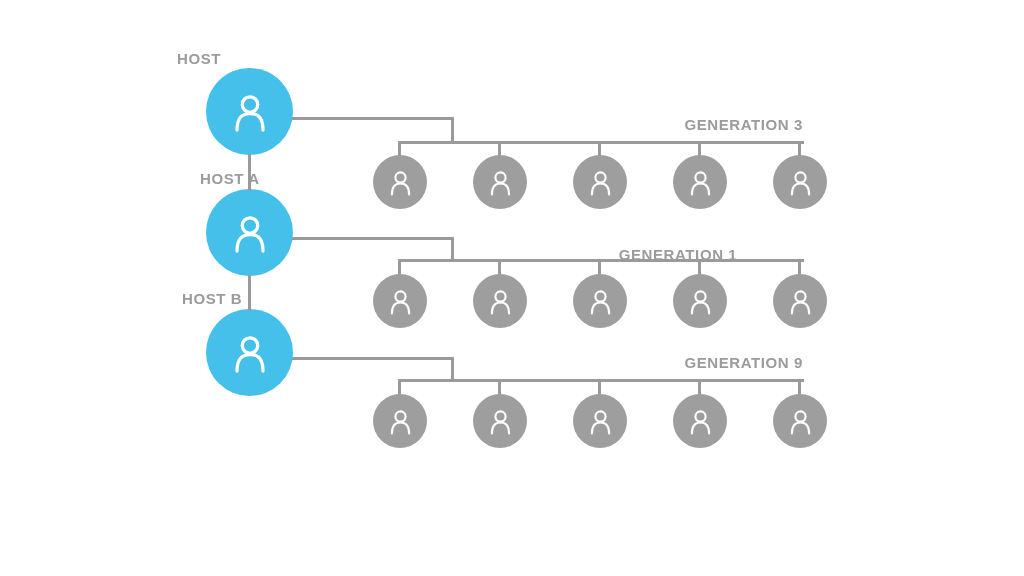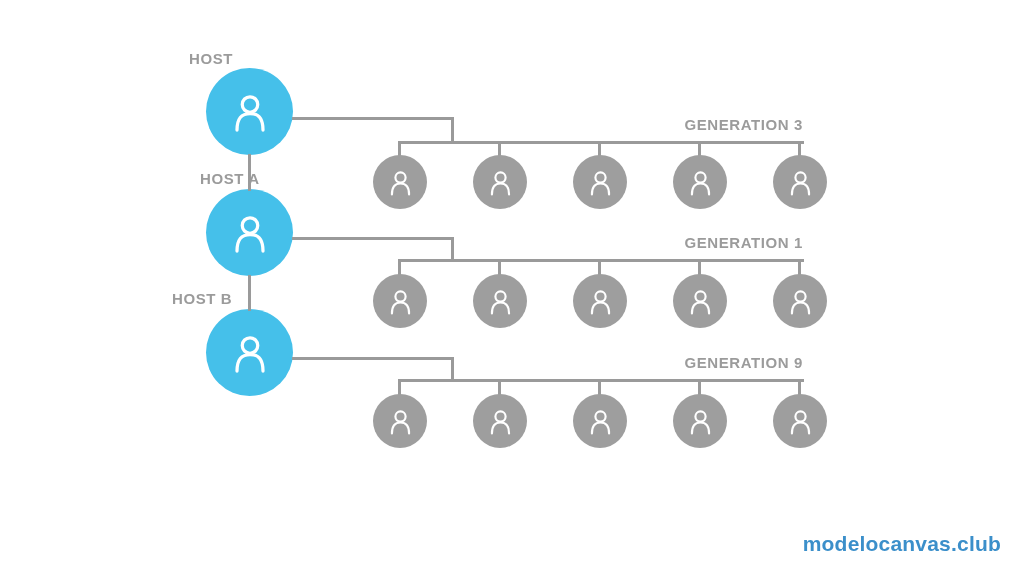--- a/index.html
+++ b/index.html
@@ -14,27 +14,27 @@
 
   
   .lbl {
     position: absolute;
     font-weight: bold;
     font-size: 15px;
     letter-spacing: 0.6px;
     color: var(--label-color, #9b9b9b);
     white-space: nowrap;
   }
-  .host-label-0 { left: 189px; top: 50px; }
+  .host-label-0 { left: 177px; top: 50px; }
   .host-label-1 { left: 200px; top: 170px; }
-  .host-label-2 { left: 172px; top: 290px; }
+  .host-label-2 { left: 182px; top: 290px; }
 
   .gen-label { width: 250px; text-align: right; }
   .gen-label-0 { left: 553px; top: 116px; }
-  .gen-label-1 { left: 553px; top: 234px; }
+  .gen-label-1 { left: 553px; top: 246px; text-align: center; }
   .gen-label-2 { left: 553px; top: 354px; }
 
   
   .host-circle {
     position: absolute;
     width: 87px; height: 87px;
     border-radius: 50%;
     background: var(--host-fill, #45c0ea);
     display: flex; align-items: center; justify-content: center;
   }
@@ -271,14 +271,13 @@
   <div class="vline drop" style="left: 798px;"></div>
   <div class="member-circle" style="left: 773px;">
     <svg class="person-icon" viewBox="0 0 100 100">
       <circle cx="50" cy="35" r="15.5"></circle>
       <path d="M24 86 C24 61 34 53 50 53 C66 53 76 61 76 86"></path>
     </svg>
   </div>
 </div>
   </div>
 
-  <a class="watermark">modelocanvas.club</a>
 </div>
 
 </body></html>

